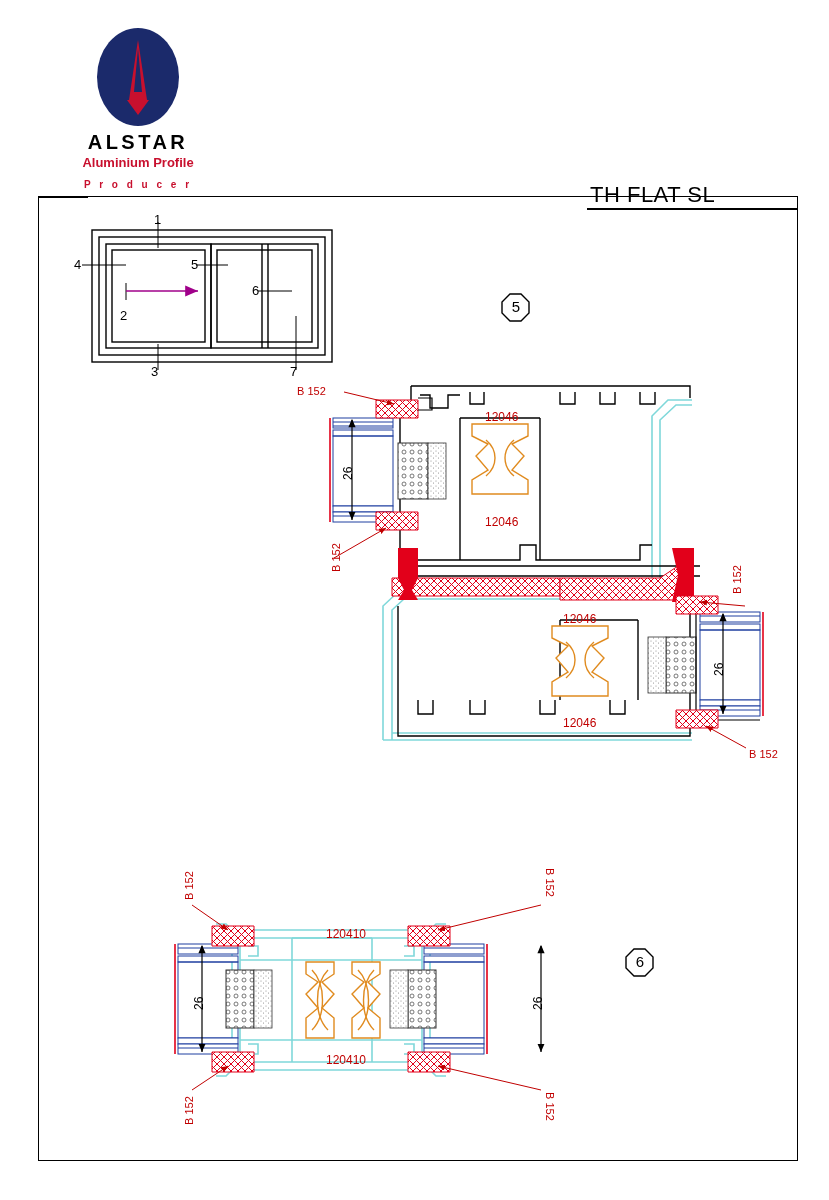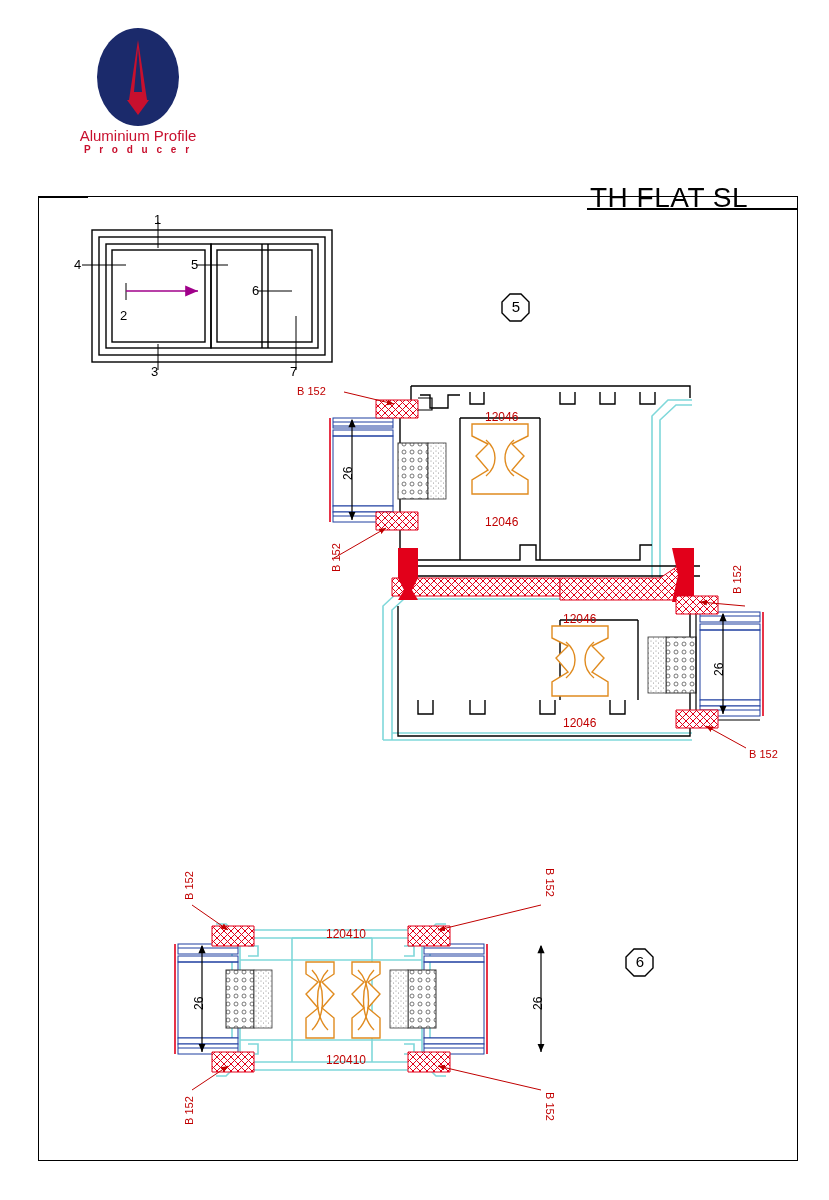--- a/index.html
+++ b/index.html
@@ -94,40 +94,40 @@
     border-top: 15px solid #c8102e;
   }
   .logo-name {
     font-size: 20px;
     font-weight: bold;
     letter-spacing: 3.5px;
     margin-top: 5px;
     color: #000;
   }
   .logo-sub1 {
-    font-size: 15px;
-    font-weight: normal;
+    font-size: 13px;
+    font-weight: bold;
     color: #c8102e;
     letter-spacing: 0px;
     margin-top: 1px;
   }
   .logo-sub2 {
     font-size: 10px;
     font-weight: bold;
     color: #c8102e;
     letter-spacing: 3px;
-    margin-top: 0;
+    margin-top: 9px;
   }
 
   
   .sheet-title {
     position: absolute;
     left: 590px;
     top: 182px;
-    font-size: 28px;
+    font-size: 22px;
     letter-spacing: 0.5px;
     color: #000;
     white-space: nowrap;
   }
   .title-rule {
     position: absolute;
     left: 587px;
     top: 208px;
     width: 211px;
     height: 1.5px;
@@ -193,20 +193,21 @@
 
 <div id="page">
 
   <div class="logo-wrap">
     <div class="logo-mark">
       <div class="logo-ellipse"></div>
       <div class="logo-spike"></div>
       <div class="logo-spike-inner"></div>
       <div class="logo-tri"></div>
     </div>
+    <div class="logo-name">ALSTAR</div>
     <div class="logo-sub1">Aluminium Profile</div>
     <div class="logo-sub2">P r o d u c e r</div>
   </div>
 
   <div class="top-left-stub"></div>
   <div class="sheet-border"></div>
 
   <div class="sheet-title">TH FLAT SL</div>
   <div class="title-rule"></div>
 

